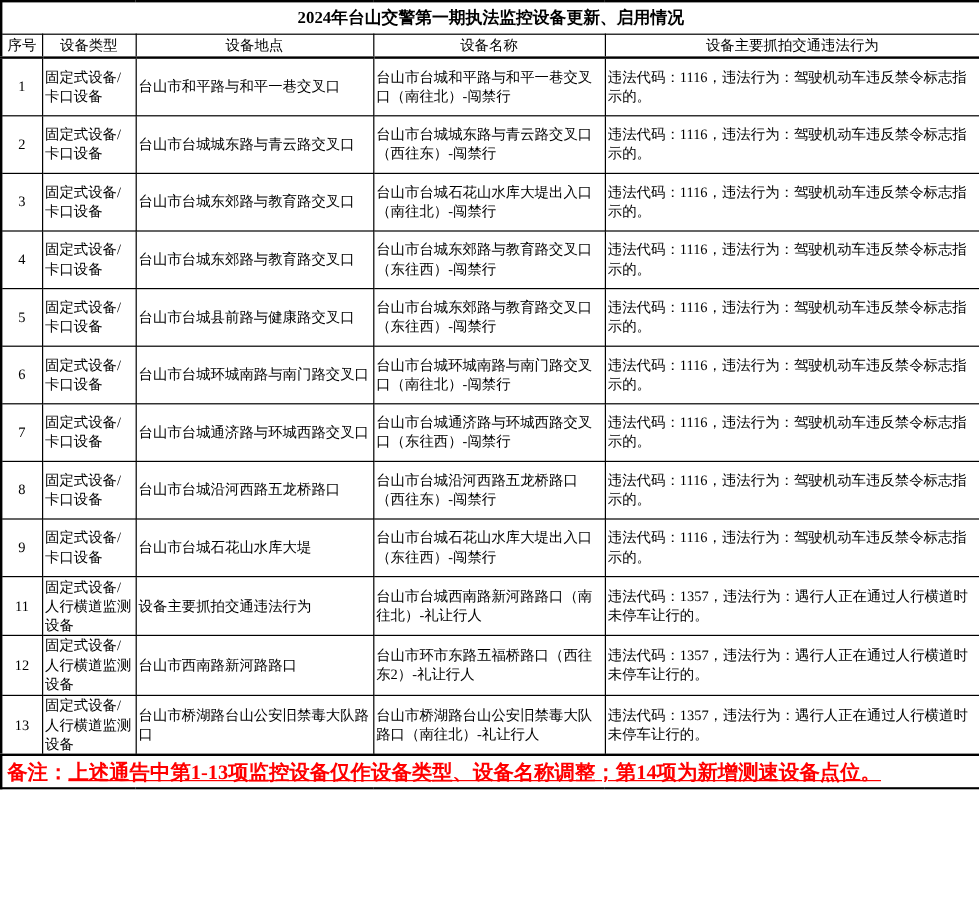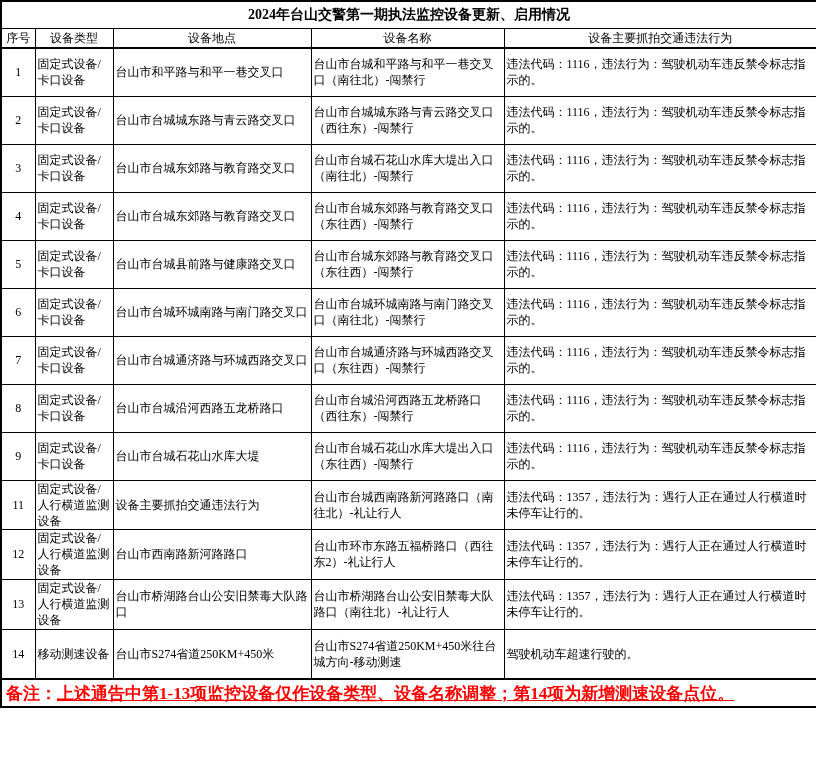--- a/index.html
+++ b/index.html
@@ -156,26 +156,19 @@
         <td class="c-name">台山市环市东路五福桥路口（西往东2）-礼让行人</td>
         <td class="c-vio">违法代码：1357，违法行为：遇行人正在通过人行横道时未停车让行的。</td>
       </tr>
       <tr>
         <td class="c-no">13</td>
         <td class="c-type">固定式设备/人行横道监测设备</td>
         <td class="c-loc">台山市桥湖路台山公安旧禁毒大队路口</td>
         <td class="c-name">台山市桥湖路台山公安旧禁毒大队路口（南往北）-礼让行人</td>
         <td class="c-vio">违法代码：1357，违法行为：遇行人正在通过人行横道时未停车让行的。</td>
       </tr>
-      <tr>
-        <td class="c-no">14</td>
-        <td class="c-type">移动测速设备</td>
-        <td class="c-loc">台山市S274省道250KM+450米</td>
-        <td class="c-name">台山市S274省道250KM+450米往台城方向-移动测速</td>
-        <td class="c-vio">驾驶机动车超速行驶的。</td>
-      </tr>
     </tbody>
   <tfoot>
     <tr class="note-row">
       <td colspan="5" style="color: rgb(255, 0, 0);"><span>备注：</span><span class="u">上述通告中第1-13项监控设备仅作设备类型、设备名称调整；第14项为新增测速设备点位。</span></td>
     </tr>
   </tfoot>
 </table>
 
 </body></html>

